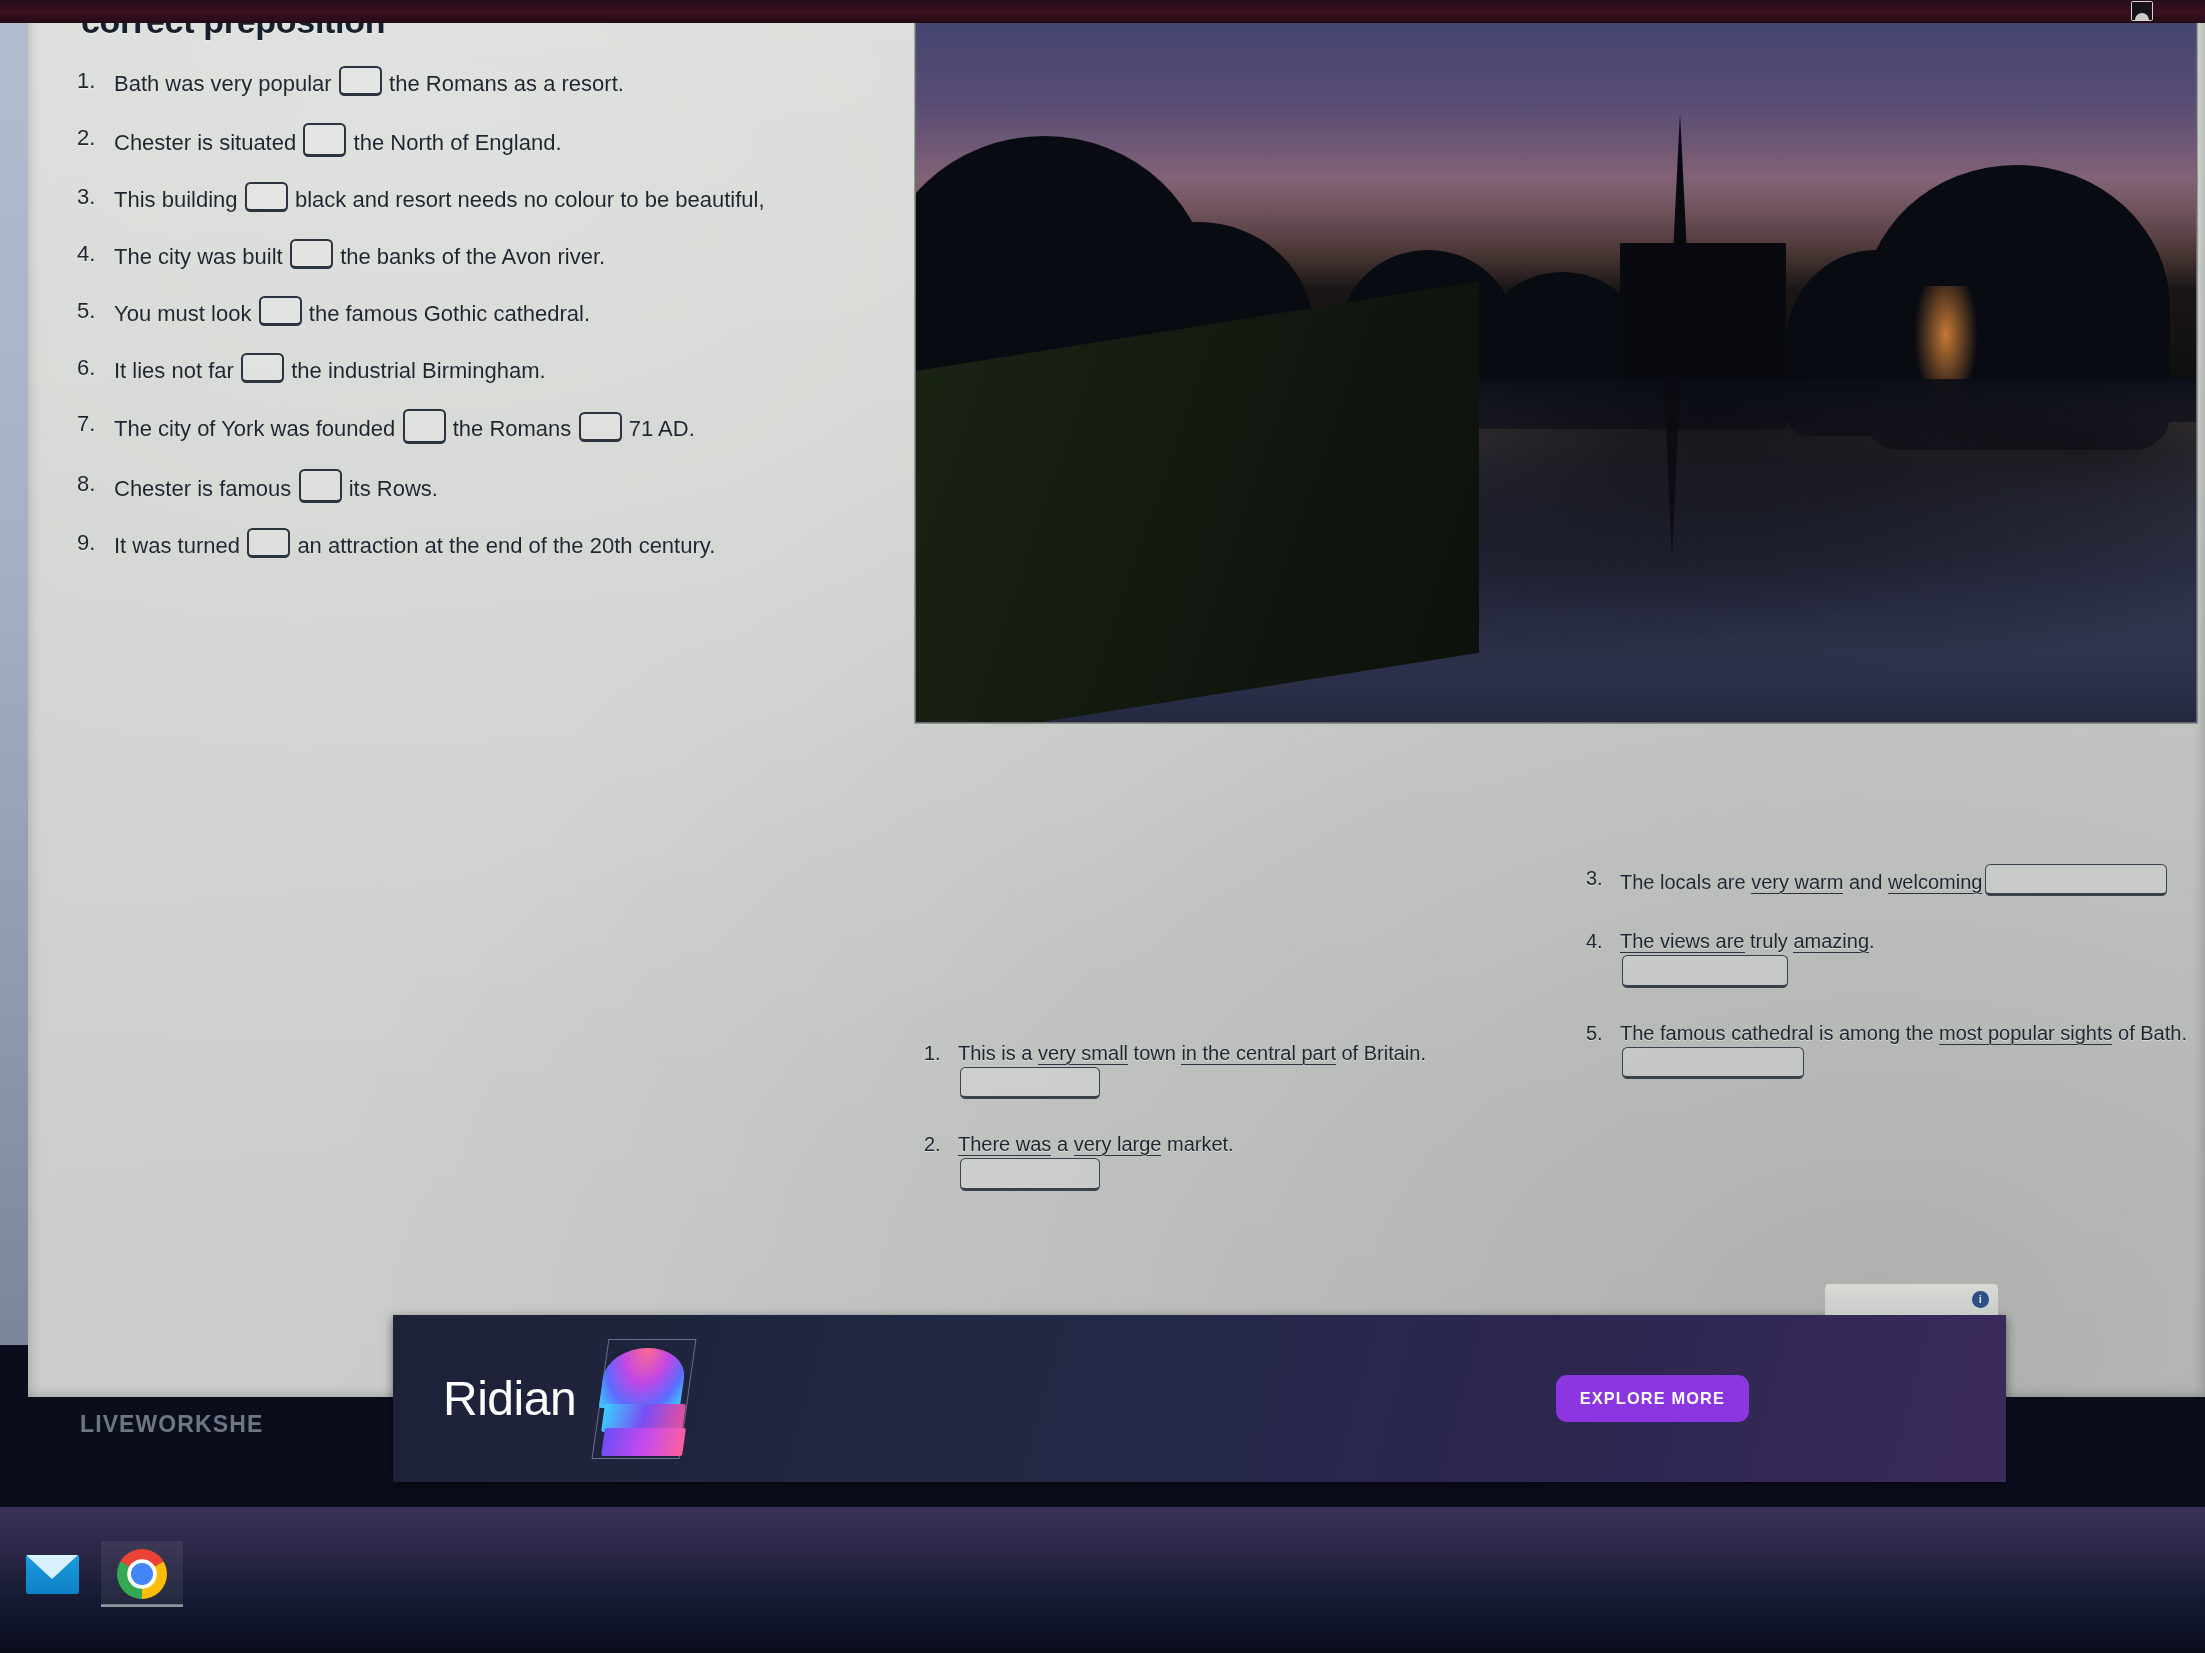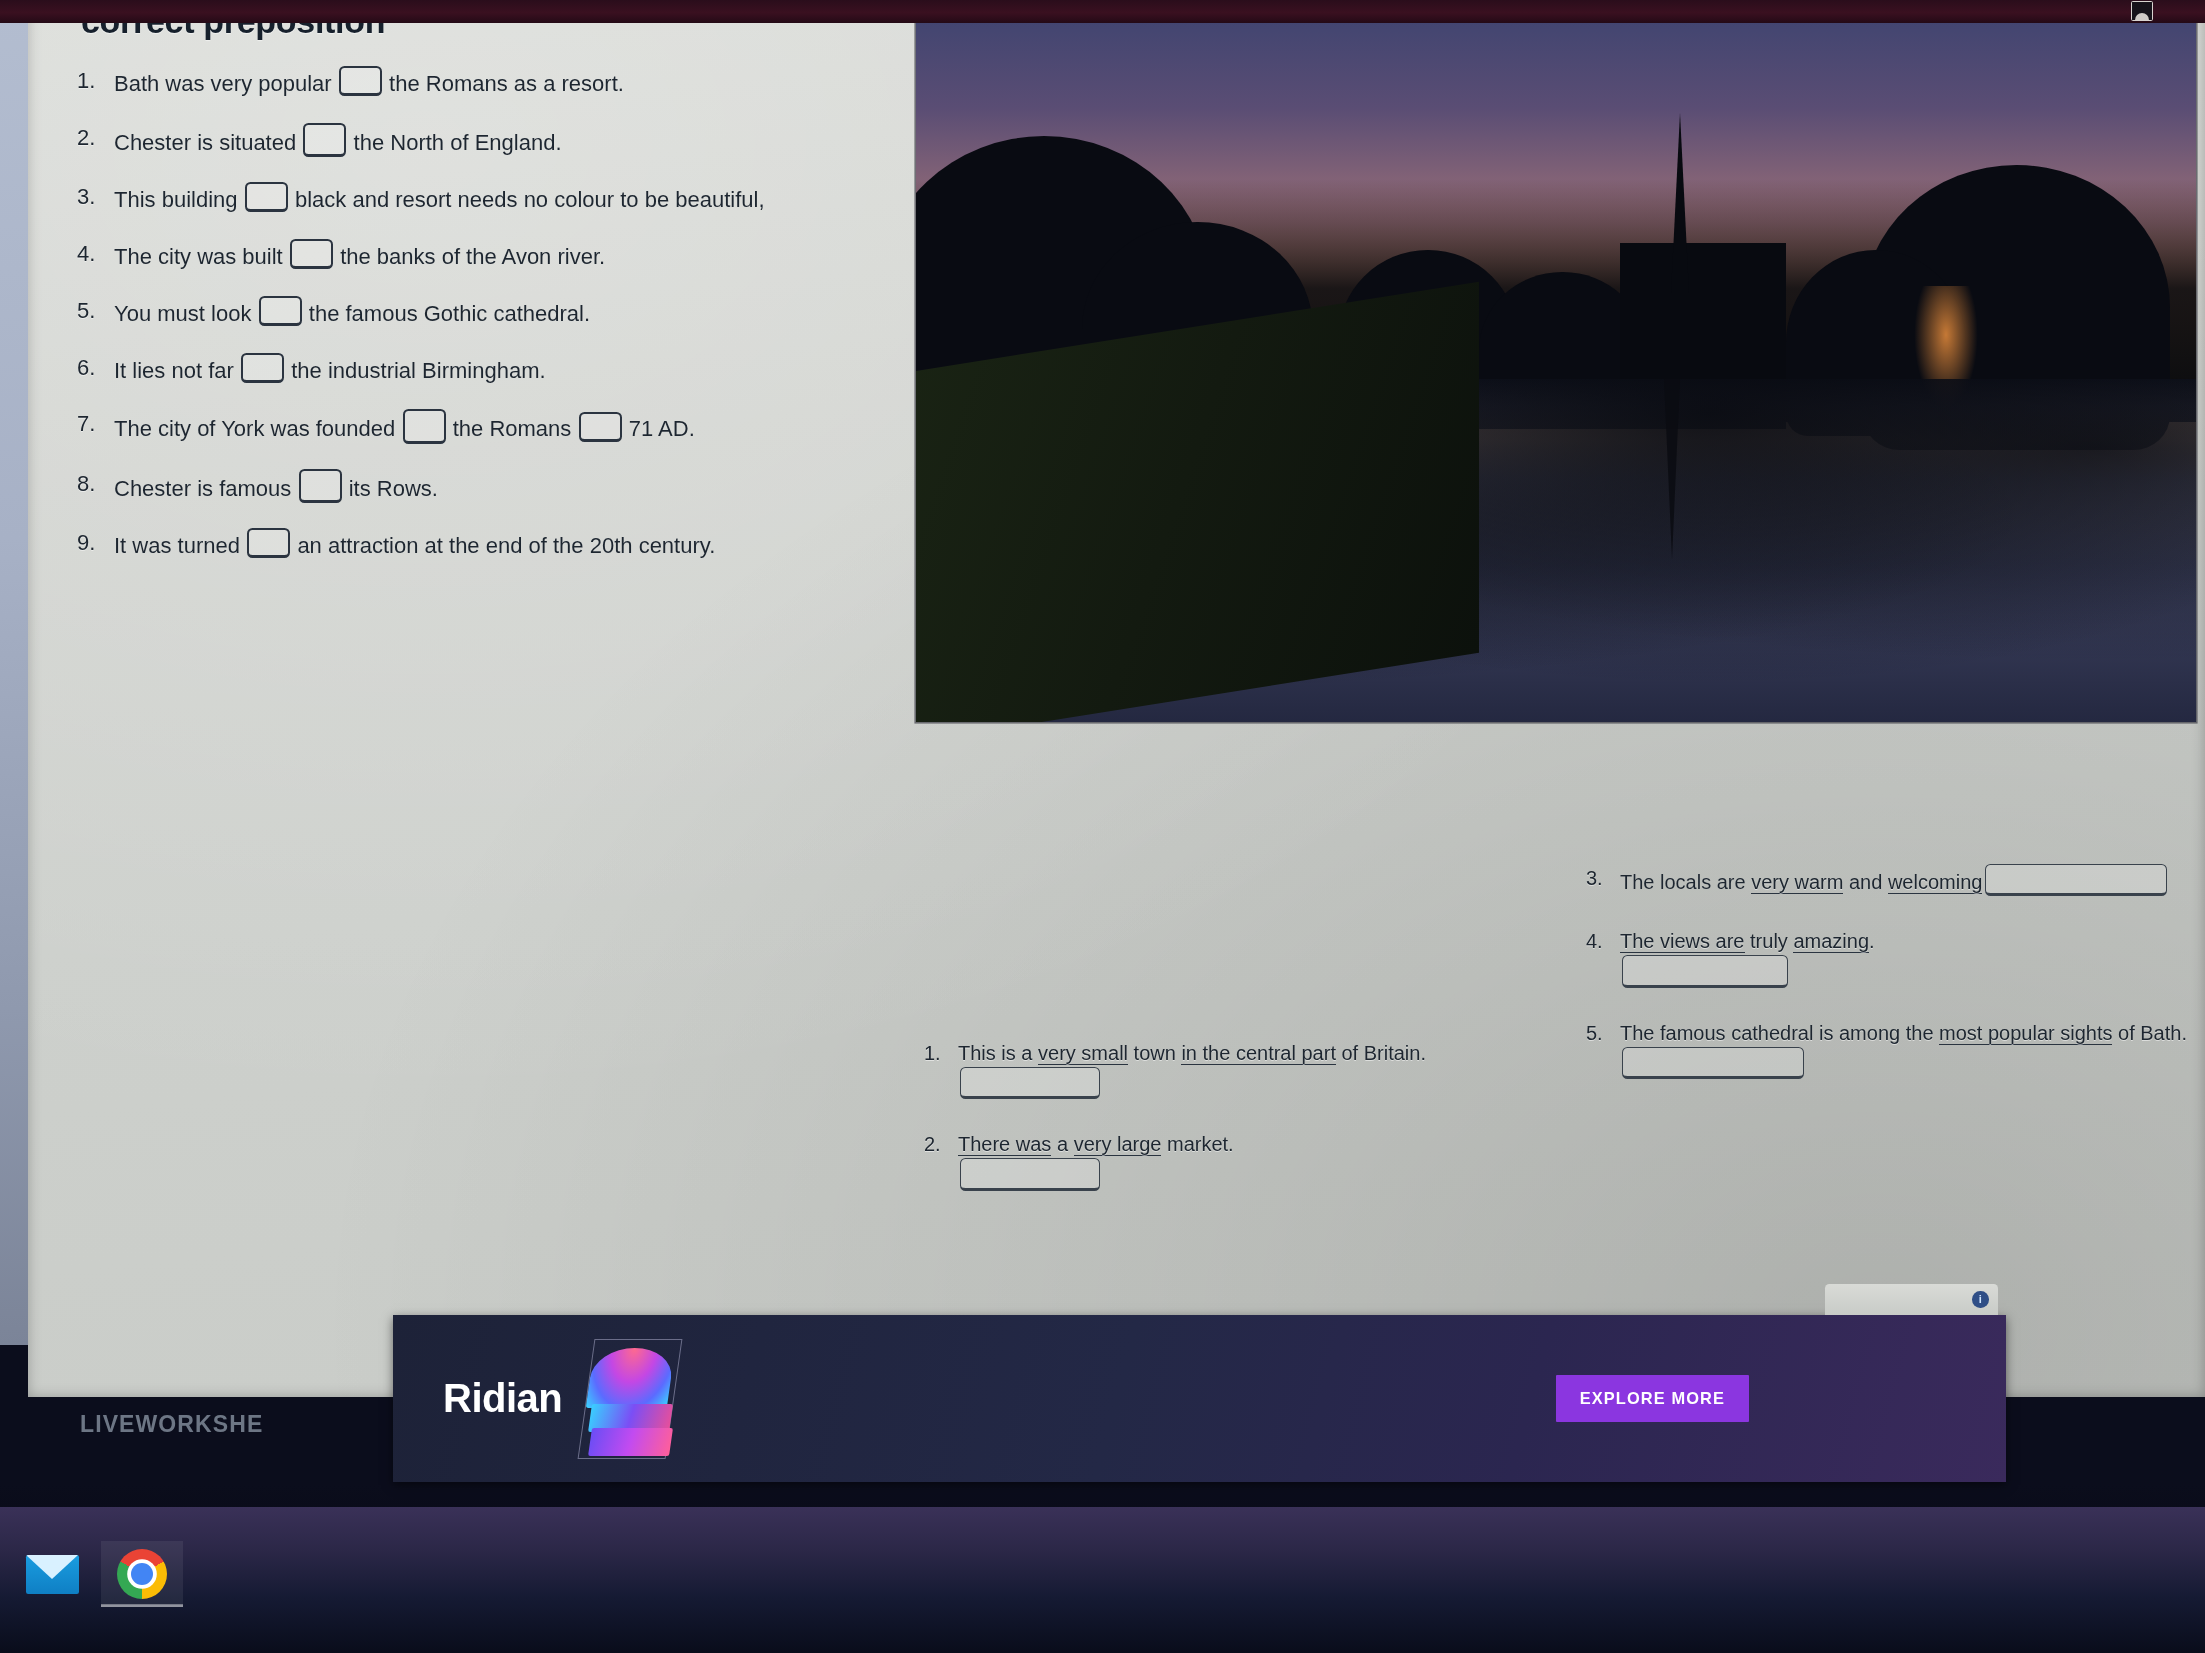--- a/index.html
+++ b/index.html
@@ -208,21 +208,21 @@
     background:linear-gradient(180deg,#d9dbd7,#c8cbc7);
     border-radius:4.4px 4.4px 0 0;
     display:flex;align-items:center;justify-content:flex-end;padding-right:9.8px;
   }
   .ad-badge .ai{
     width:16.4px;height:16.4px;border-radius:50%;
     background:#2f4e86;color:#cfe6ff;font-size:11px;font-weight:bold;
     display:flex;align-items:center;justify-content:center;
   }
   .ad-logo{
-    margin-left:50px;font-size:40px;font-weight:bold;color:#ffffff;
+    margin-left:50px;font-size:48px;font-weight:normal;color:#ffffff;
     letter-spacing:-0.5px;
   }
   .ad-mark{
     margin-left:24px;width:88px;height:120px;position:relative;
   }
   .ad-mark .frame{
     position:absolute;inset:0;border:1.1px solid rgba(200,200,230,.45);
     transform:skewX(-8deg);
   }
   .ad-mark .layer{
@@ -237,21 +237,21 @@
   .ad-mark .l3{top:89px;background:linear-gradient(100deg,#6a4df5,#c24bf0,#ff5f9a);}
   .ad-text{
     margin-left:31px;color:#ffffff;line-height:1.25;
   }
   .ad-line1{font-size:32px;font-weight:bold;}
   .ad-line2{font-size:32px;font-weight:bold;}
   .ad-cta{
     margin-left:auto;margin-right:257px;
     background:#8b36e0;color:#ffffff;
     font-size:16.4px;font-weight:bold;letter-spacing:1.1px;
-    padding:14.2px 24px;border-radius:1px;border:0;
+    padding:14.2px 24px;border-radius:11px;border:0;
     cursor:pointer;
   }
 
   
   .taskbar{
     position:absolute;left:0;bottom:0;width:100%;height:147px;z-index:45;
     background:linear-gradient(180deg,#3a3158 0%,#2b2747 30%,#151a33 62%,#090c1a 100%);
   }
   .tb-item{
     position:absolute;bottom:47px;width:82px;height:66px;

